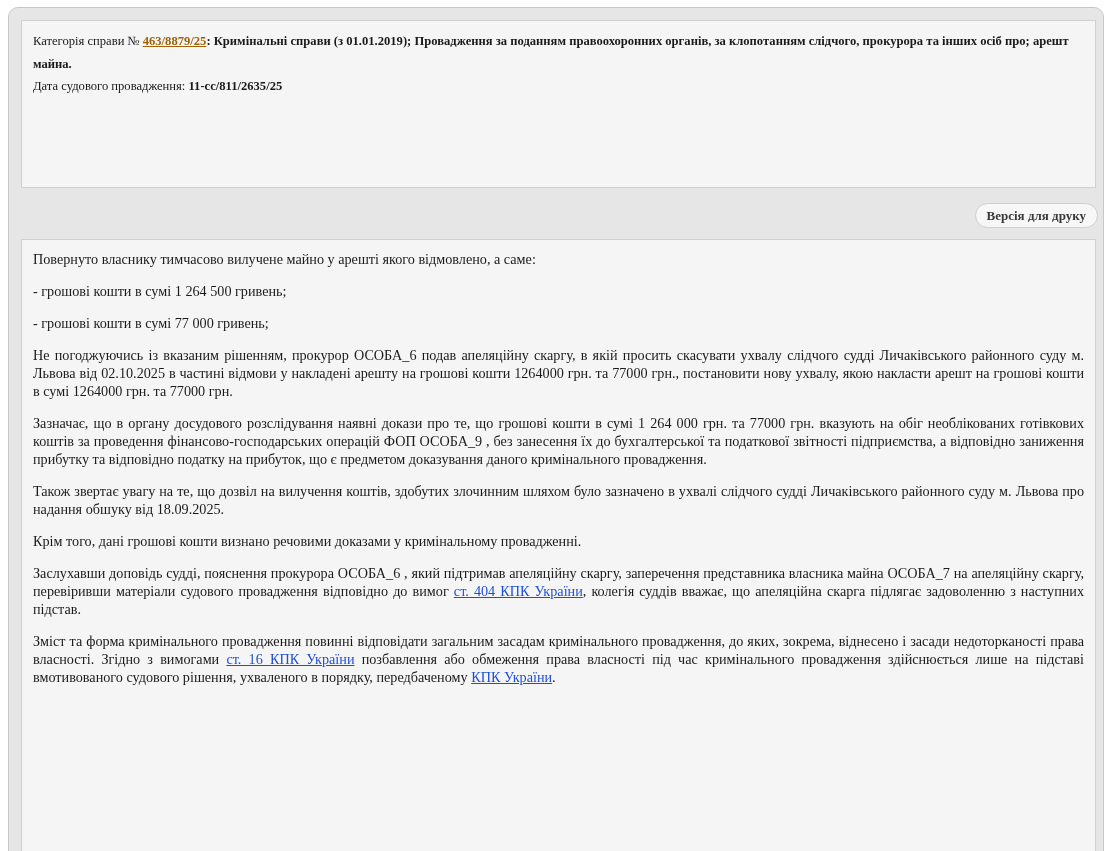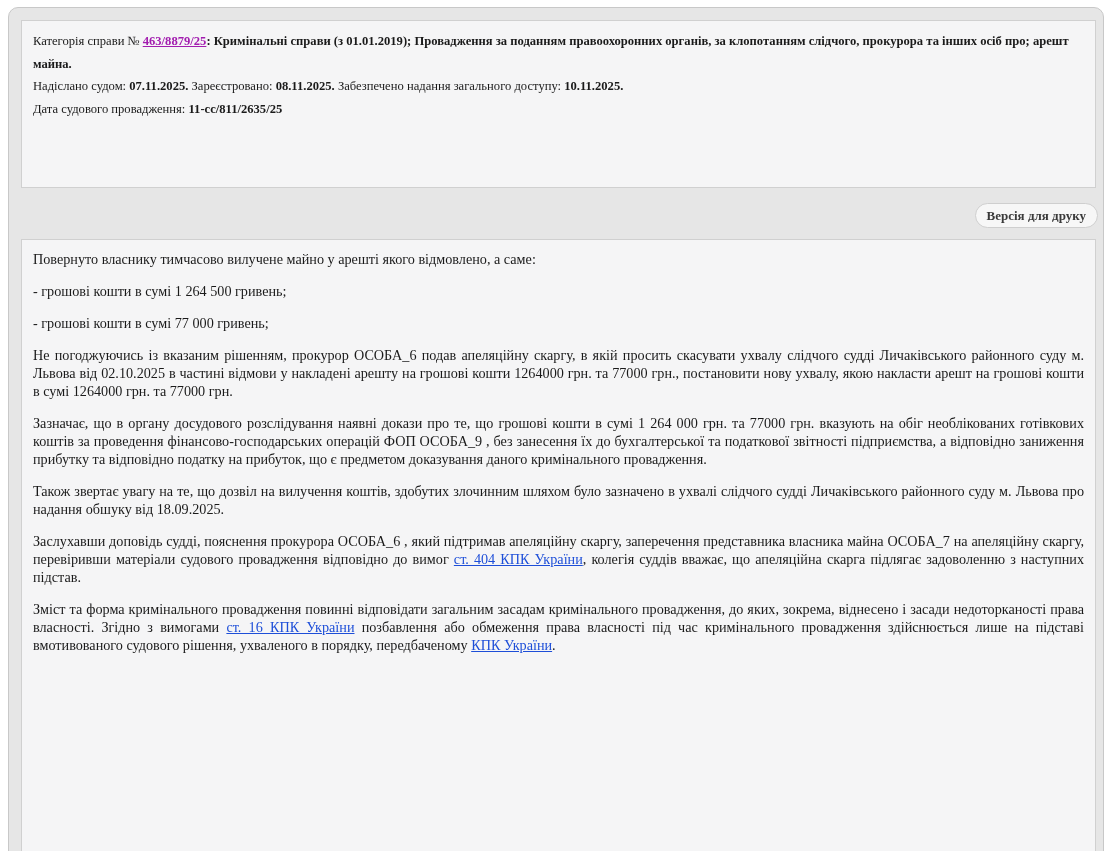--- a/index.html
+++ b/index.html
@@ -21,21 +21,21 @@
       position: absolute;
       left: 21px; top: 20px;
       width: 1075px; height: 168px;
       background: #f5f5f6;
       border: 1px solid #d0d0d0;
       padding: 9px 11px 0 11px;
       font-size: 12.6px;
       line-height: 22.5px;
     }
     .header-box b { font-weight: bold; }
-    .header-box a { color: #a21caf; text-decoration: underline; font-weight: bold; margin-top: 40px; }
+    .header-box a { color: #a16207; text-decoration: underline; font-weight: bold; margin-top: 40px; }
     .toolbar {
       position: absolute;
       left: 21px; top: 195px;
       width: 1075px; height: 40px;
     }
     .print-btn {
       position: absolute;
       right: -2px; top: 8px;
       height: 25px;
       padding: 0 11px;
@@ -66,33 +66,31 @@
 </head>
 <body>
 
 <div class="frame"></div>
 
 <div class="header-box">
   <div>
     <span>Категорія справи № </span><a>463/8879/25</a><b>: Кримінальні справи (з 01.01.2019); Провадження за поданням правоохоронних органів, за клопотанням слідчого, прокурора та інших осіб про; арешт майна.</b>
   </div>
   <div>
-    <span>Надіслано судом: </span><b>07.11.2025.</b><span> Зареєстровано: </span><b>08.11.2025.</b><span> Забезпечено надання загального доступу: </span><b>10.11.2025.</b>
-  </div>
-  <div>
     <span>Дата судового провадження: </span><b>11-сс/811/2635/25</b>
   </div>
 </div>
 
 <div class="toolbar">
   <button class="print-btn">Версія для друку</button>
 </div>
 
 <div class="content-box">
   <p>Повернуто власнику тимчасово вилучене майно у арешті якого відмовлено, а саме:</p>
   <p>- грошові кошти в сумі 1 264 500 гривень;</p>
   <p>- грошові кошти в сумі 77 000 гривень;</p>
   <p>Не погоджуючись із вказаним рішенням, прокурор ОСОБА_6 подав апеляційну скаргу, в якій просить скасувати ухвалу слідчого судді Личаківського районного суду м. Львова від 02.10.2025 в частині відмови у накладені арешту на грошові кошти 1264000 грн. та 77000 грн., постановити нову ухвалу, якою накласти арешт на грошові кошти в сумі 1264000 грн. та 77000 грн.</p>
   <p>Зазначає, що в органу досудового розслідування наявні докази про те, що грошові кошти в сумі 1 264 000 грн. та 77000 грн. вказують на обіг необлікованих готівкових коштів за проведення фінансово-господарських операцій ФОП ОСОБА_9 , без занесення їх до бухгалтерської та податкової звітності підприємства, а відповідно заниження прибутку та відповідно податку на прибуток, що є предметом доказування даного кримінального провадження.</p>
   <p>Також звертає увагу на те, що дозвіл на вилучення коштів, здобутих злочинним шляхом було зазначено в ухвалі слідчого судді Личаківського районного суду м. Львова про надання обшуку від 18.09.2025.</p>
+  <p>Крім того, дані грошові кошти визнано речовими доказами у кримінальному провадженні.</p>
   <p><span>Заслухавши доповідь судді, пояснення прокурора ОСОБА_6 , який підтримав апеляційну скаргу, заперечення представника власника майна ОСОБА_7 на апеляційну скаргу, перевіривши матеріали судового провадження відповідно до вимог </span><a>ст. 404 КПК України</a><span>, колегія суддів вважає, що апеляційна скарга підлягає задоволенню з наступних підстав.</span></p>
   <p><span>Зміст та форма кримінального провадження повинні відповідати загальним засадам кримінального провадження, до яких, зокрема, віднесено і засади недоторканості права власності. Згідно з вимогами </span><a>ст. 16 КПК України</a><span> позбавлення або обмеження права власності під час кримінального провадження здійснюється лише на підставі вмотивованого судового рішення, ухваленого в порядку, передбаченому </span><a>КПК України</a><span>.</span></p>
 </div>
 
 </body></html>

